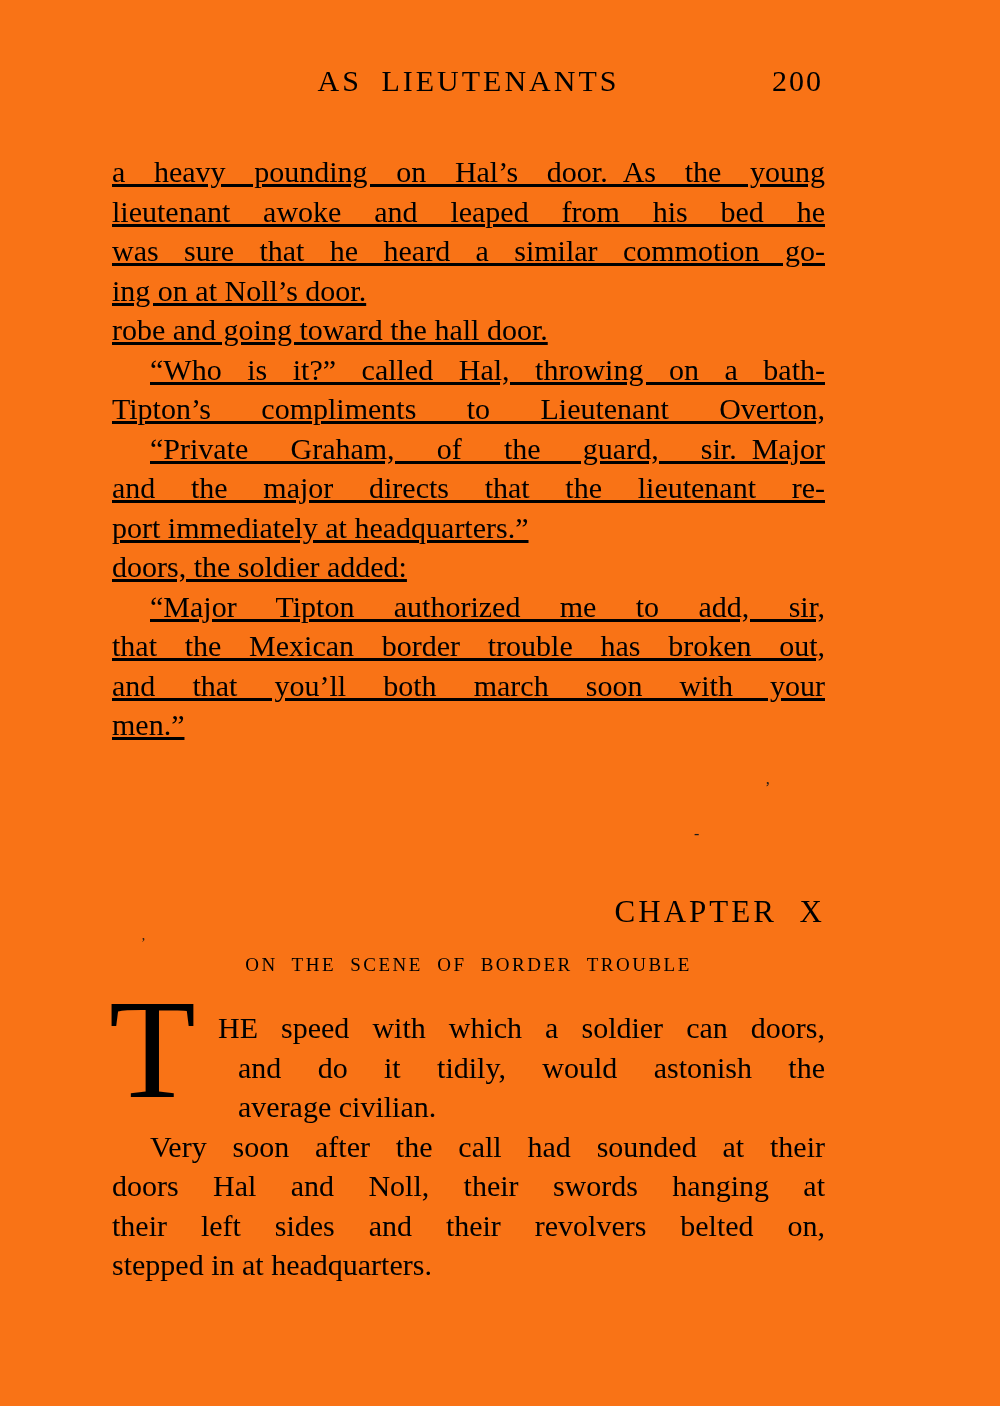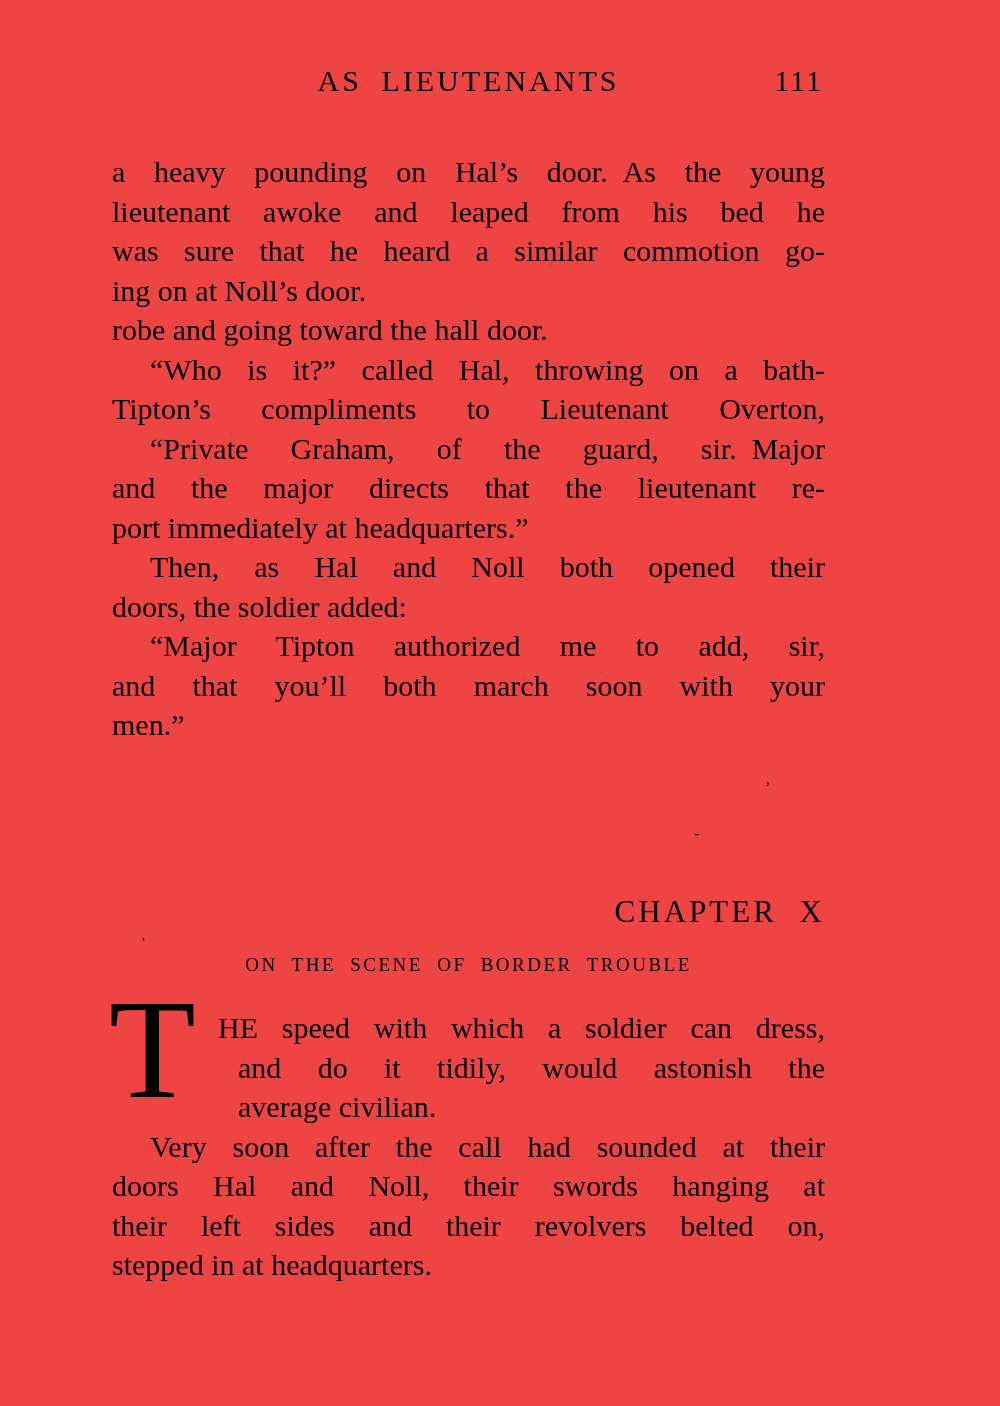--- a/index.html
+++ b/index.html
@@ -1,26 +1,26 @@
 <!DOCTYPE html>
 <html><head>
 <meta charset="utf-8">
 <style>
   html,body{margin:0;padding:0;background:#ffffff;}
   .page{
-    position:relative;width:1000px;height:1406px;background:#ef4444;overflow:hidden;
+    position:relative;width:1000px;height:1406px;background:#f97316;overflow:hidden;
     font-family:"Liberation Serif","DejaVu Serif",serif;color:#000;
     -webkit-font-smoothing:antialiased;
   }
   
   .running-head{position:absolute;top:64px;left:112px;width:713px;height:38px;font-size:30px;}
   .running-title{display:block;text-align:center;letter-spacing:3px;word-spacing:9px;}
   .pagenum{position:absolute;right:2px;top:0;letter-spacing:2px;}
   
-  .body-text{position:absolute;top:152px;left:112px;width:713px;font-size:30px;line-height:39.5px;}
+  .body-text{position:absolute;top:152px;left:112px;width:713px;font-size:30px;line-height:39.5px;text-decoration:underline;}
   .line{text-align:justify;text-align-last:justify;}
   .line.end{text-align-last:left;}
   .line.ind{padding-left:38px;}
   .line.dc1{padding-left:106px;}
   .line.dc{padding-left:126px;}
   
   .chapter-head{position:absolute;top:894px;left:112px;width:713px;text-align:right;
     font-size:31px;letter-spacing:3px;word-spacing:12px;}
   .chapter-sub{position:absolute;top:954px;left:112px;width:713px;text-align:center;
     font-size:19px;letter-spacing:2.5px;word-spacing:7px;}
@@ -33,47 +33,47 @@
   #stray-2{left:694px;top:826px;}
   #stray-3{left:141px;top:936px;font-size:14px;}
 </style>
 </head>
 <body>
 
 <div class="page">
 
   <div class="running-head">
     <span class="running-title">AS LIEUTENANTS</span>
-    <span class="pagenum">111</span>
+    <span class="pagenum">200</span>
   </div>
 
   <div class="body-text" id="body-block">
       <div class="line">a heavy pounding on Hal’s door. As the young</div>
       <div class="line">lieutenant awoke and leaped from his bed he</div>
       <div class="line">was sure that he heard a similar commotion go-</div>
       <div class="line end">ing on at Noll’s door.</div>
       <div class="line end">robe and going toward the hall door.</div>
       <div class="line ind">“Who is it?” called Hal, throwing on a bath-</div>
       <div class="line">Tipton’s compliments to Lieutenant Overton,</div>
       <div class="line ind">“Private Graham, of the guard, sir. Major</div>
       <div class="line">and the major directs that the lieutenant re-</div>
       <div class="line end">port immediately at headquarters.”</div>
-      <div class="line ind">Then, as Hal and Noll both opened their</div>
       <div class="line end">doors, the soldier added:</div>
       <div class="line ind">“Major Tipton authorized me to add, sir,</div>
+      <div class="line">that the Mexican border trouble has broken out,</div>
       <div class="line">and that you’ll both march soon with your</div>
       <div class="line end">men.”</div>
     </div>
 
   <div class="chapter-head">CHAPTER X</div>
   <div class="chapter-sub">ON THE SCENE OF BORDER TROUBLE</div>
 
   <div class="chapter-text" id="chapter-block">
     <span class="dropcap">T</span>
-  <div class="line dc1">HE speed with which a soldier can dress,</div>
+  <div class="line dc1">HE speed with which a soldier can doors,</div>
       <div class="line dc">and do it tidily, would astonish the</div>
       <div class="line dc end">average civilian.</div>
       <div class="line ind">Very soon after the call had sounded at their</div>
       <div class="line">doors Hal and Noll, their swords hanging at</div>
       <div class="line">their left sides and their revolvers belted on,</div>
       <div class="line end">stepped in at headquarters.</div>
     </div>
 
   <span class="stray" id="stray-1">’</span>
   <span class="stray" id="stray-2">-</span>

